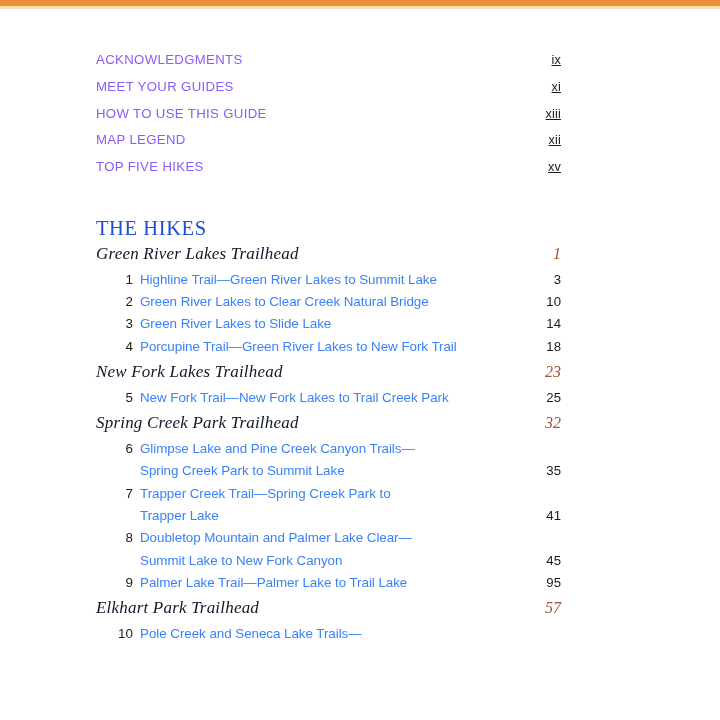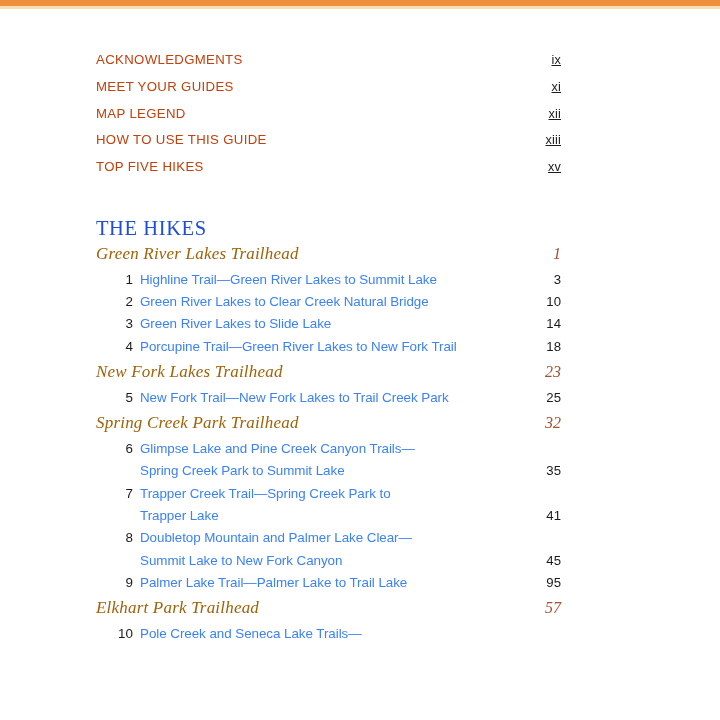--- a/index.html
+++ b/index.html
@@ -54,21 +54,21 @@
 
   .fm-row {
     display: flex;
     align-items: baseline;
     justify-content: space-between;
     height: 26.8px;
   }
   .fm-label {
     font-size: 13.2px;
     letter-spacing: 0.35px;
-    color: #c2410c;
+    color: #8b5cf6;
     white-space: nowrap;
   }
   .fm-page {
     font-size: 12.6px;
     color: #1b1b1b;
     text-align: right;
     min-width: 34px;
     letter-spacing: 0.2px;
     text-decoration: underline;
   }
@@ -91,21 +91,21 @@
     align-items: baseline;
     justify-content: space-between;
     margin-top: 4px;
   }
   .section:first-of-type .trailhead-row { margin-top: 0; }
 
   .trailhead-name {
     font-family: "Liberation Serif", serif;
     font-style: italic;
     font-size: 17px;
-    color: #a16207;
+    color: #0f172a;
     letter-spacing: 0.2px;
     white-space: nowrap;
   }
   .trailhead-page {
     font-family: "Liberation Serif", serif;
     font-style: italic;
     font-size: 16px;
     color: #a2522e;
     text-align: right;
     min-width: 34px;
@@ -159,26 +159,26 @@
     <div class="frontmatter">
         <div class="fm-row">
           <span class="fm-label">ACKNOWLEDGMENTS</span>
           <span class="fm-page">ix</span>
         </div>
         <div class="fm-row">
           <span class="fm-label">MEET YOUR GUIDES</span>
           <span class="fm-page">xi</span>
         </div>
         <div class="fm-row">
+          <span class="fm-label">HOW TO USE THIS GUIDE</span>
+          <span class="fm-page">xiii</span>
+        </div>
+        <div class="fm-row">
           <span class="fm-label">MAP LEGEND</span>
           <span class="fm-page">xii</span>
-        </div>
-        <div class="fm-row">
-          <span class="fm-label">HOW TO USE THIS GUIDE</span>
-          <span class="fm-page">xiii</span>
         </div>
         <div class="fm-row">
           <span class="fm-label">TOP FIVE HIKES</span>
           <span class="fm-page">xv</span>
         </div>
       </div>
 
     <div class="hikes-heading">THE HIKES</div>
 
     <div id="sections">

